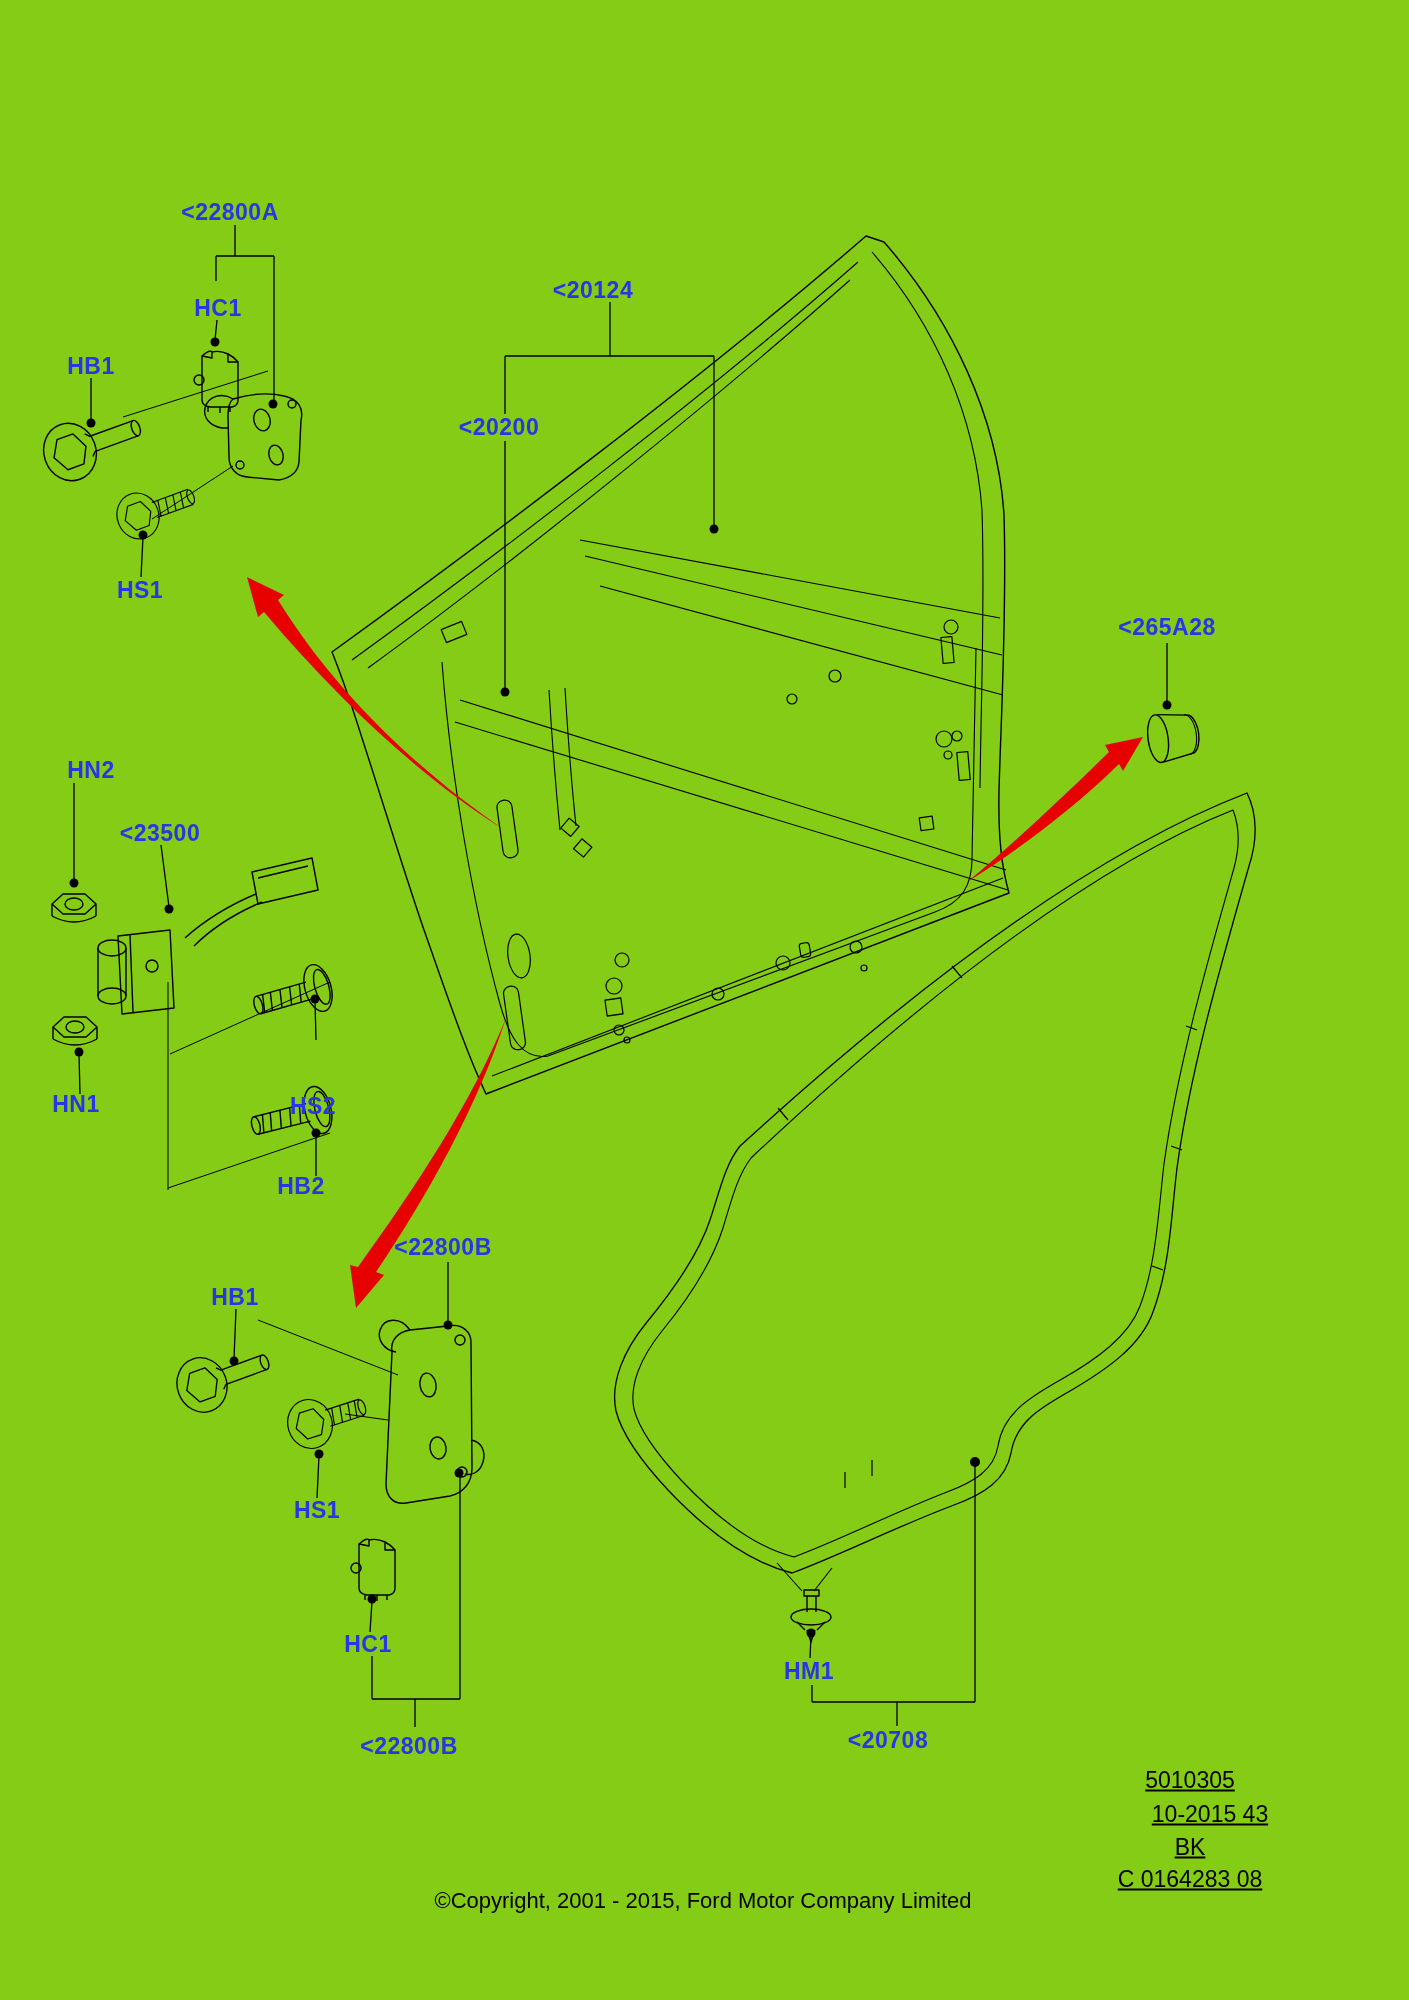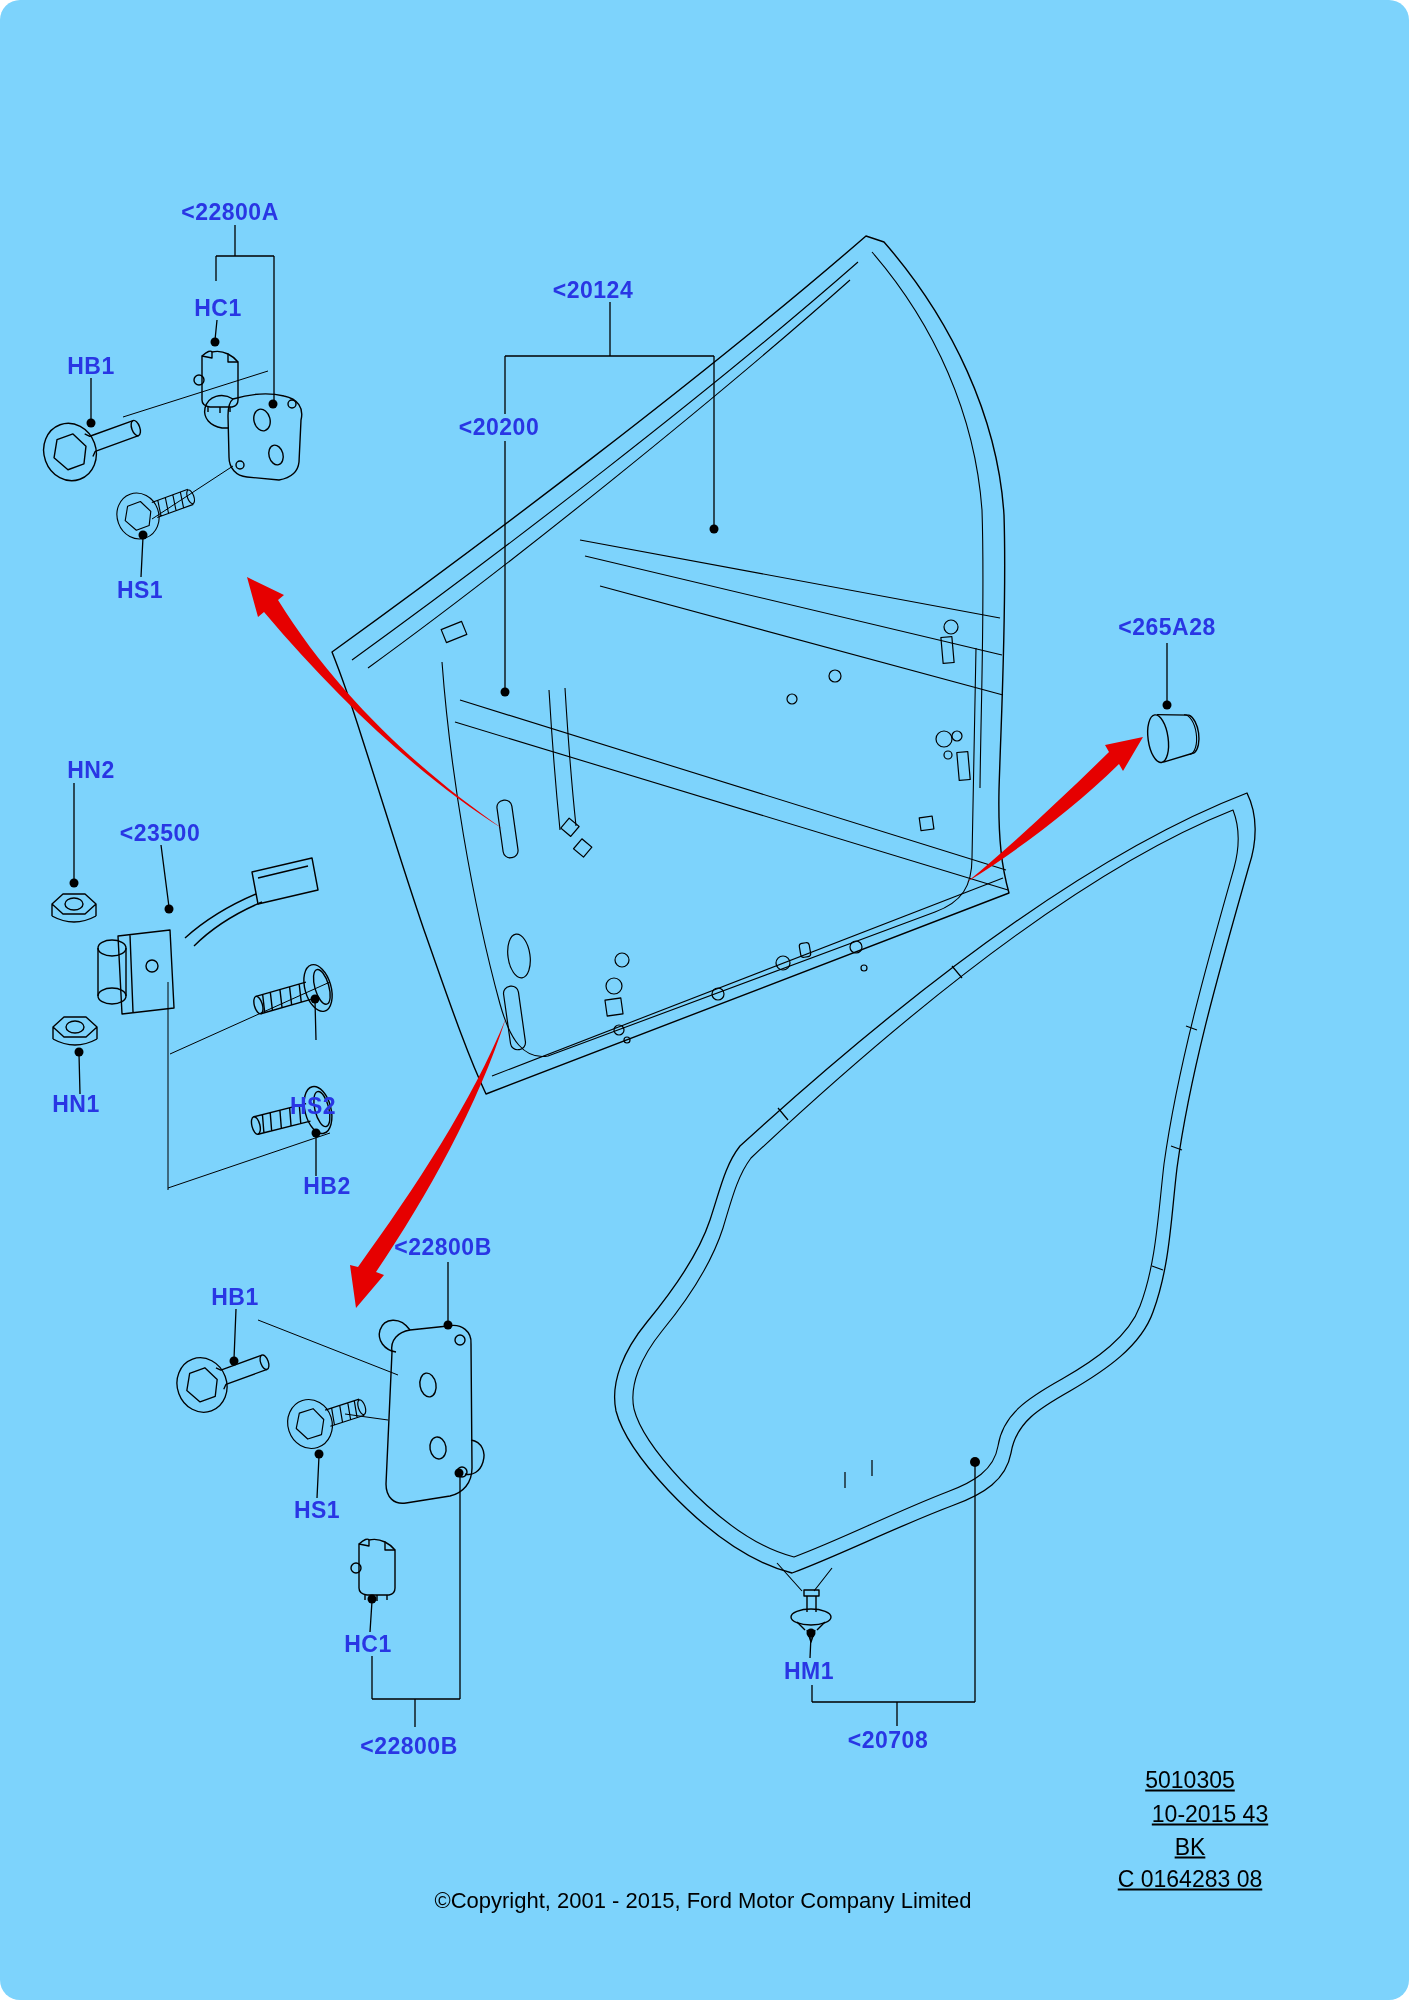--- a/index.html
+++ b/index.html
@@ -1,17 +1,17 @@
 <!DOCTYPE html>
 <html><head>
 <meta charset="utf-8">
 <style>
   html,body{margin:0;padding:0;background:#ffffff;}
-  #page{position:relative;width:1409px;height:2000px;background:#7dd3fc;overflow:hidden;
-        font-family:"Liberation Sans", sans-serif;border-radius:20px;}
+  #page{position:relative;width:1409px;height:2000px;background:#84cc16;overflow:hidden;
+        font-family:"Liberation Sans", sans-serif;}
   svg{position:absolute;left:0;top:0;}
   .part-label{position:absolute;transform:translate(-50%,-50%);color:#2936e4;font-weight:bold;
               font-size:23px;letter-spacing:.5px;white-space:nowrap;cursor:pointer;}
   .footer-line{position:absolute;transform:translate(-50%,-50%);color:#000;font-size:23px;white-space:nowrap;text-decoration:underline;}
   .copyright{position:absolute;transform:translate(-50%,-50%);color:#000;font-size:22px;white-space:nowrap;margin-left:47px;}
 </style>
 </head>
 <body>
 
 <div id="page">
@@ -248,21 +248,21 @@
   <div class="part-label" style="left:218px;top:308px">HC1</div>
   <div class="part-label" style="left:91px;top:366px">HB1</div>
   <div class="part-label" style="left:140px;top:590px">HS1</div>
   <div class="part-label" style="left:593px;top:290px">&lt;20124</div>
   <div class="part-label" style="left:499px;top:427px">&lt;20200</div>
   <div class="part-label" style="left:1167px;top:627px">&lt;265A28</div>
   <div class="part-label" style="left:91px;top:770px">HN2</div>
   <div class="part-label" style="left:160px;top:833px">&lt;23500</div>
   <div class="part-label" style="left:76px;top:1104px">HN1</div>
   <div class="part-label" style="left:313px;top:1106px">HS2</div>
-  <div class="part-label" style="left:327px;top:1186px">HB2</div>
+  <div class="part-label" style="left:301px;top:1186px">HB2</div>
   <div class="part-label" style="left:235px;top:1297px">HB1</div>
   <div class="part-label" style="left:443px;top:1247px">&lt;22800B</div>
   <div class="part-label" style="left:317px;top:1510px">HS1</div>
   <div class="part-label" style="left:368px;top:1644px">HC1</div>
   <div class="part-label" style="left:409px;top:1746px">&lt;22800B</div>
   <div class="part-label" style="left:809px;top:1671px">HM1</div>
   <div class="part-label" style="left:888px;top:1740px">&lt;20708</div>
 
   <div class="footer-line" style="left:1190px;top:1780px">5010305</div>
   <div class="footer-line" style="left:1210px;top:1814px">10-2015 43</div>

